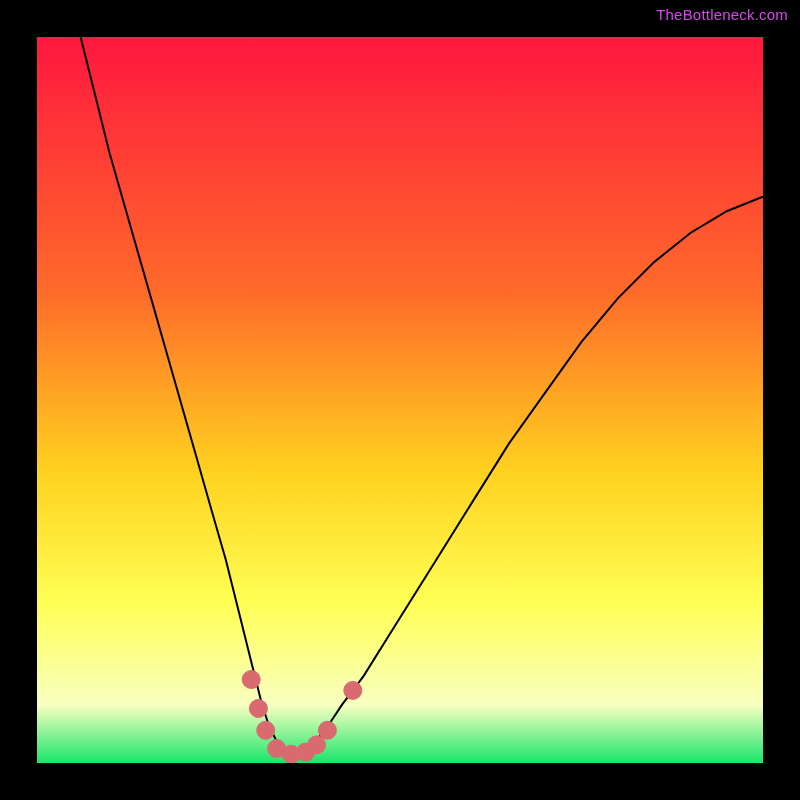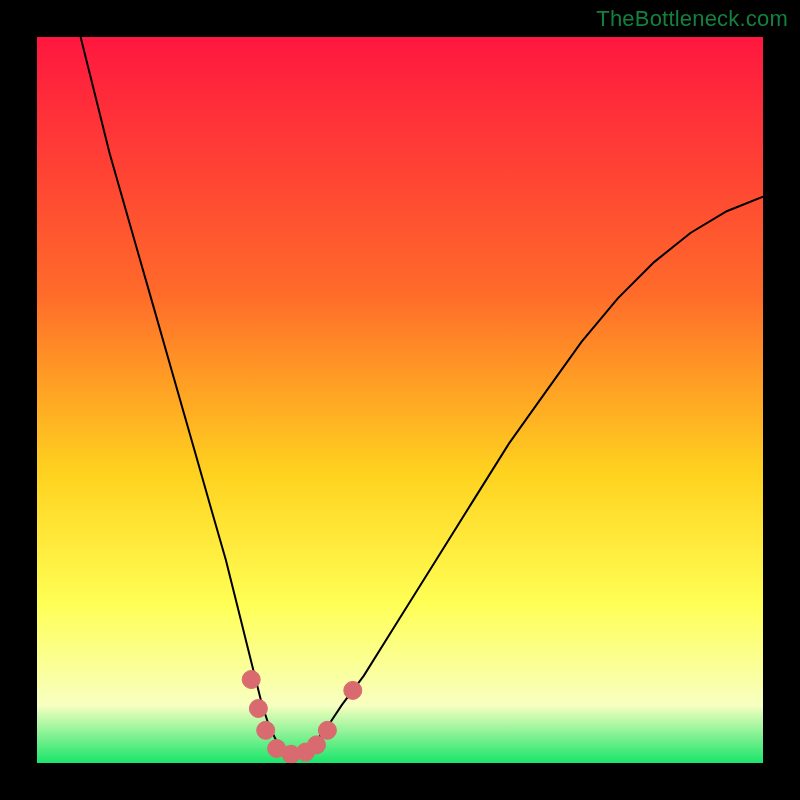--- a/index.html
+++ b/index.html
@@ -24,22 +24,22 @@
     left: 37px;
     top: 37px;
     width: 726px;
     height: 726px;
     
   }
   .watermark {
     position: absolute;
     top: 6px;
     right: 12px;
-    color: #15803d;
-    font-size: 22px;
+    color: #d946ef;
+    font-size: 15px;
     letter-spacing: 0.2px;
     font-weight: 400;
   }
 </style>
 </head>
 <body>
 
 <div class="frame">
 
   <div class="plot">

